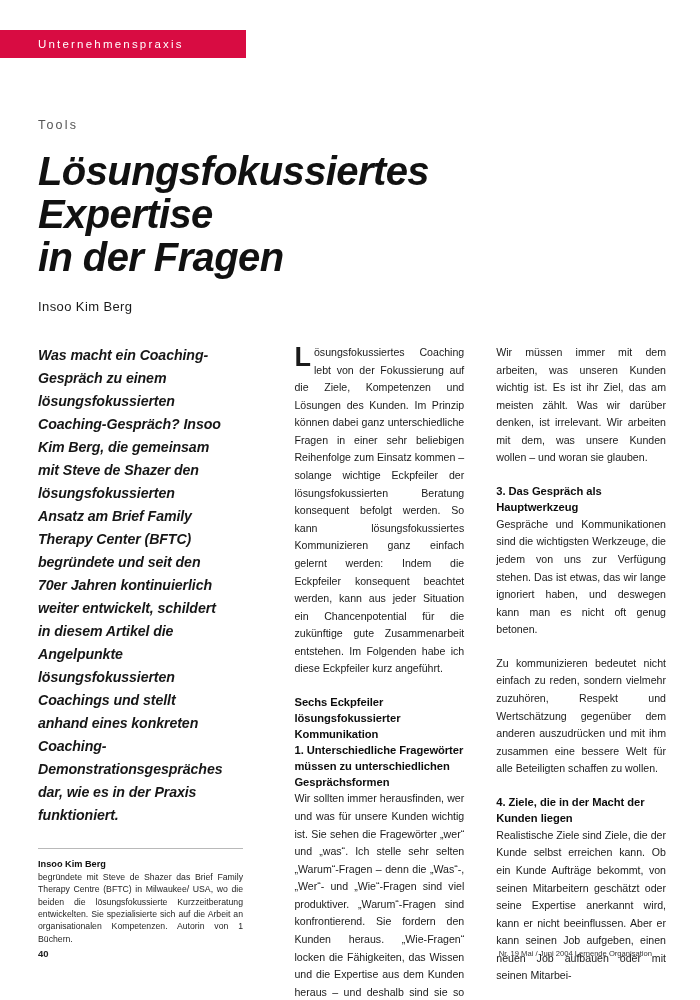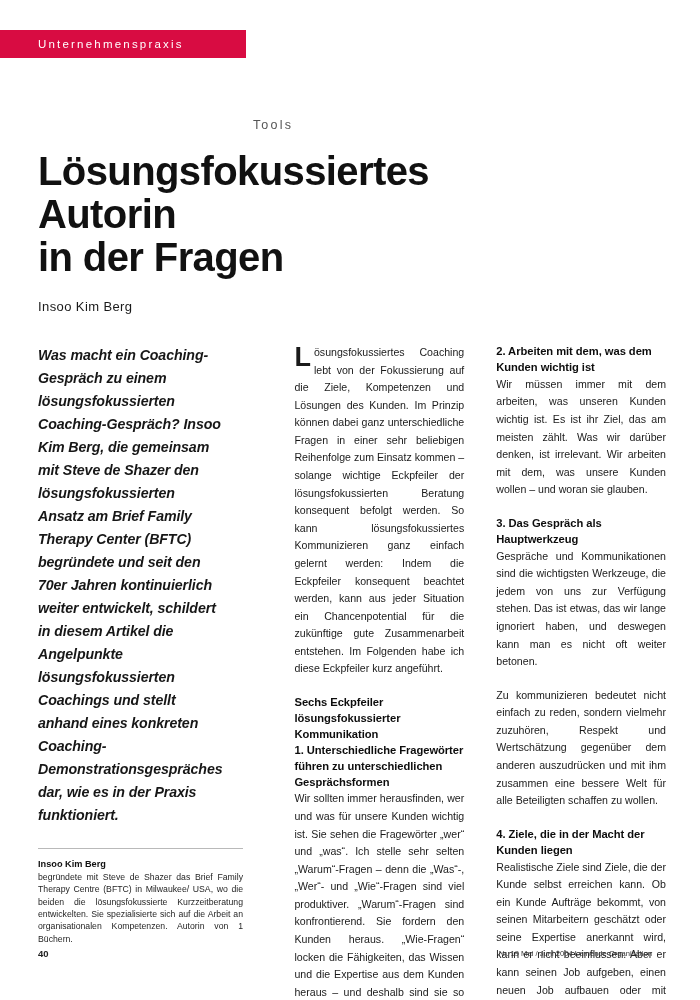--- a/index.html
+++ b/index.html
@@ -46,29 +46,29 @@
     position: absolute;
     left: 38px;
     top: 118px;
     width: 470px;
   }
   .kicker {
     font-size: 12.5px;
     letter-spacing: 2.2px;
     color: #555555;
     margin: 0 0 18px 0;
-    text-align: center;
   }
   .headline {
     font-size: 40px;
     line-height: 1.07;
     font-weight: bold;
     letter-spacing: -0.6px;
     color: #111111;
     margin: 0;
+    font-style: italic;
   }
   .headline .hl-line { display: block; }
   .byline {
     margin: 21px 0 0 0;
     font-size: 13px;
     letter-spacing: 0.4px;
     color: #1a1a1a;
   }
 
   
@@ -180,21 +180,21 @@
 <div id="page">
 
   <div class="category-bar">
     <span class="cat-label">Unternehmenspraxis</span>
   </div>
 
   <div class="masthead">
     <div class="kicker">Tools</div>
     <h1 class="headline">
       <span class="hl-line">Lösungsfokussiertes</span>
-      <span class="hl-line">Autorin</span>
+      <span class="hl-line">Expertise</span>
       <span class="hl-line">in der Fragen</span>
     </h1>
     <div class="byline">Insoo Kim Berg</div>
   </div>
 
   <div class="columns">
 
     <div class="col col-lead">
       <p class="lead-text">Was macht ein Coaching-Gespräch zu einem lösungsfokussierten Coaching-Gespräch? Insoo Kim Berg, die gemeinsam mit Steve de Shazer den lösungsfokussierten Ansatz am Brief Family Therapy Center (BFTC) begründete und seit den 70er Jahren kontinuierlich weiter entwickelt, schildert in diesem Artikel die Angelpunkte lösungsfokussierten Coachings und stellt anhand eines konkreten Coaching-Demonstrationsgespräches dar, wie es in der Praxis funktioniert.</p>
     </div>
@@ -205,41 +205,37 @@
       <div class="spacer-md"></div>
 
       <div class="subhead">
         <span>Sechs Eckpfeiler</span><br>
         <span>lösungsfokussierter</span><br>
         <span>Kommunikation</span>
       </div>
 
       <div class="subhead">
         <span>1. Unterschiedliche Fragewörter</span><br>
-        <span>führen zu unterschiedlichen</span><br>
+        <span>müssen zu unterschiedlichen</span><br>
         <span>Gesprächsformen</span>
       </div>
 
       <p class="body-p">Wir sollten immer herausfinden, wer und was für unsere Kunden wichtig ist. Sie sehen die Fragewörter „wer“ und „was“. Ich stelle sehr selten „Warum“-Fragen – denn die „Was“-, „Wer“- und „Wie“-Fragen sind viel produktiver. „Warum“-Fragen sind konfrontierend. Sie fordern den Kunden heraus. „Wie-Fragen“ locken die Fähigkeiten, das Wissen und die Expertise aus dem Kunden heraus – und deshalb sind sie so zentral für unsere Arbeit.</p>
     </div>
 
     <div class="col col-right">
-      <div class="subhead">
-        <span>2. Arbeiten mit dem, was dem</span><br>
-        <span>Kunden wichtig ist</span>
-      </div>
       <p class="body-p">Wir müssen immer mit dem arbeiten, was unseren Kunden wichtig ist. Es ist ihr Ziel, das am meisten zählt. Was wir darüber denken, ist irrelevant. Wir arbeiten mit dem, was unsere Kunden wollen – und woran sie glauben.</p>
 
       <div class="spacer-md"></div>
 
       <div class="subhead">
         <span>3. Das Gespräch als</span><br>
         <span>Hauptwerkzeug</span>
       </div>
-      <p class="body-p">Gespräche und Kommunikationen sind die wichtigsten Werkzeuge, die jedem von uns zur Verfügung stehen. Das ist etwas, das wir lange ignoriert haben, und deswegen kann man es nicht oft weiter betonen.</p>
+      <p class="body-p">Gespräche und Kommunikationen sind die wichtigsten Werkzeuge, die jedem von uns zur Verfügung stehen. Das ist etwas, das wir lange ignoriert haben, und deswegen kann man es nicht oft genug betonen.</p>
       <p class="body-p">Zu kommunizieren bedeutet nicht einfach zu reden, sondern vielmehr zuzuhören, Respekt und Wertschätzung gegenüber dem anderen auszudrücken und mit ihm zusammen eine bessere Welt für alle Beteiligten schaffen zu wollen.</p>
 
       <div class="spacer-md"></div>
 
       <div class="subhead">
         <span>4. Ziele, die in der Macht der</span><br>
         <span>Kunden liegen</span>
       </div>
       <p class="body-p">Realistische Ziele sind Ziele, die der Kunde selbst erreichen kann. Ob ein Kunde Aufträge bekommt, von seinen Mitarbeitern geschätzt oder seine Expertise anerkannt wird, kann er nicht beeinflussen. Aber er kann seinen Job aufgeben, einen neuen Job aufbauen oder mit seinen Mitarbei-</p>
     </div>

